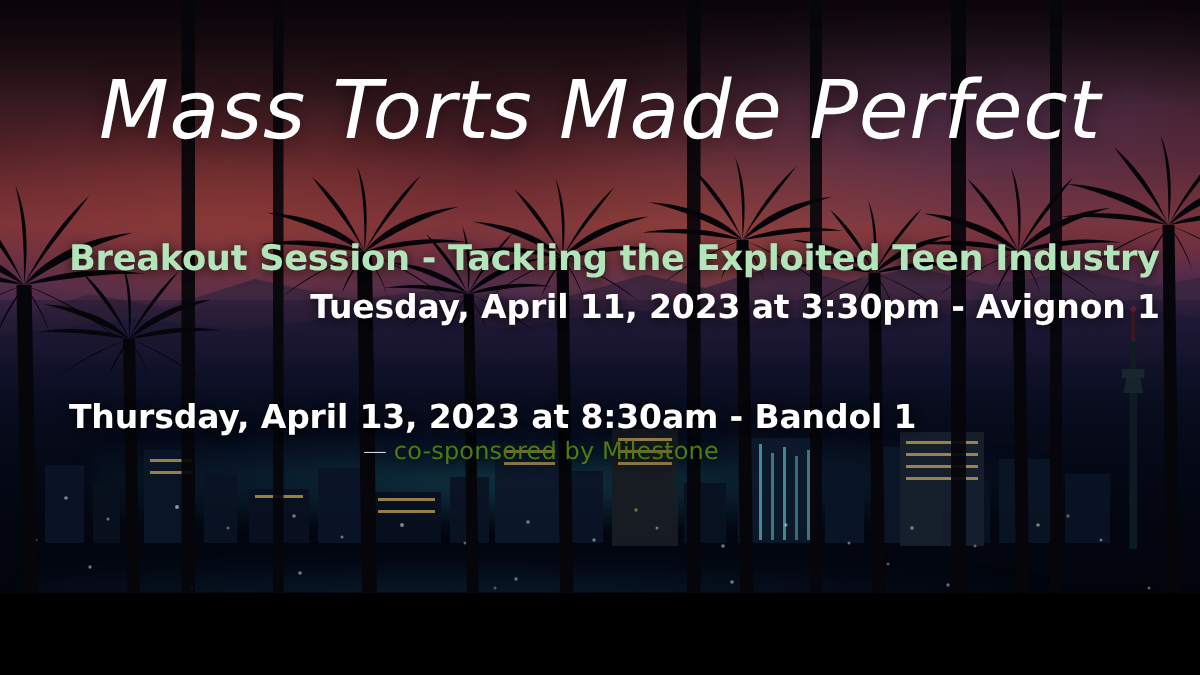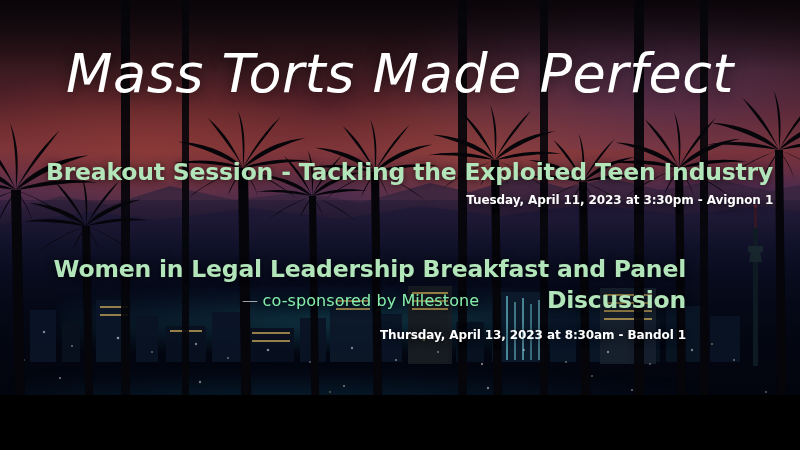--- a/index.html
+++ b/index.html
@@ -97,29 +97,29 @@
     font-weight:bold;
     line-height:31px;
     letter-spacing:-.2px;
     white-space:nowrap;
     text-shadow:0 1px 8px rgba(0,0,0,.75);
   }
   .sess-title.wrap { white-space:normal; width:640px; }
   .sess-date {
     color:#ffffff;
     font-family:"DejaVu Sans", sans-serif;
-    font-size:12px;
+    font-size:22px;
     font-weight:bold;
     letter-spacing:-.1px;
     margin-top:5px;
     white-space:nowrap;
     text-shadow:0 1px 8px rgba(0,0,0,.8);
   }
   .cosponsor {
-    color:#86efac;
+    color:#4d7c0f;
     font-family:"DejaVu Sans", sans-serif;
     font-size:16px;
     font-weight:400;
     letter-spacing:.1px;
     text-shadow:0 1px 7px rgba(0,0,0,.8);
   }
   .emdash { color:#e8e8e8; font-weight:300; }
 
   
   .logo { position:absolute; left:628px; top:368px; width:136px; }
@@ -357,21 +357,20 @@
   </svg>
 
   <div class="title">Mass Torts Made Perfect</div>
 
   <div class="block" style="top:157px;">
     <div class="sess-title">Breakout Session - Tackling the Exploited Teen Industry</div>
     <div class="sess-date">Tuesday, April 11, 2023 at 3:30pm - Avignon 1</div>
   </div>
 
   <div class="block" style="top:254px;">
-    <div class="sess-title wrap">Women in Legal Leadership Breakfast and Panel Discussion</div>
     <div style="position:absolute; left:196px; top:37px;">
       <span class="cosponsor emdash">—</span>
       <span class="cosponsor">co-sponsored by Milestone</span>
     </div>
     <div class="sess-date" style="margin-top:12px;">Thursday, April 13, 2023 at 8:30am - Bandol 1</div>
   </div>
 
 
 </div>
 

